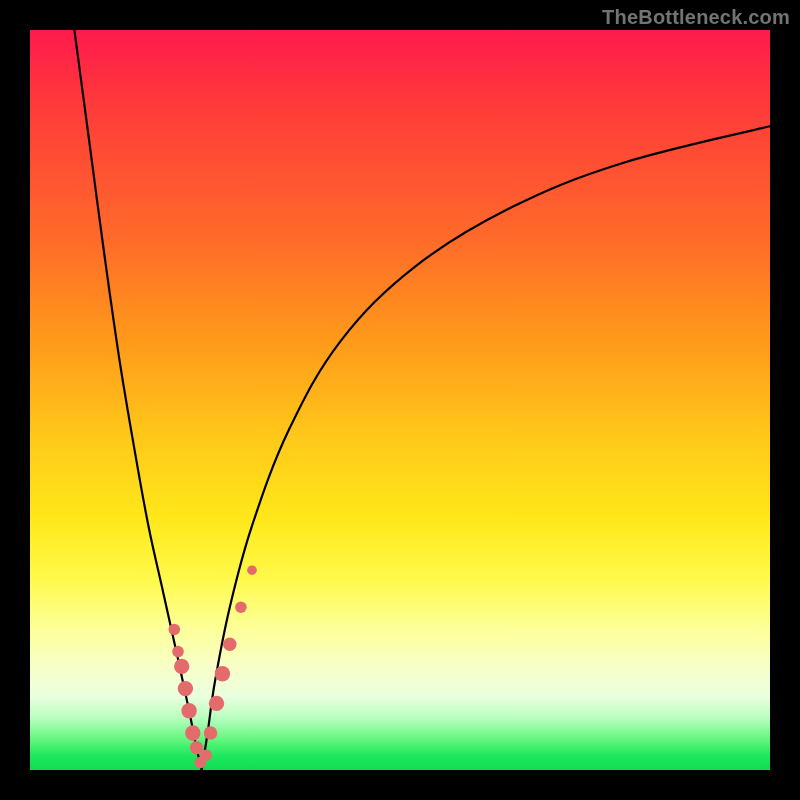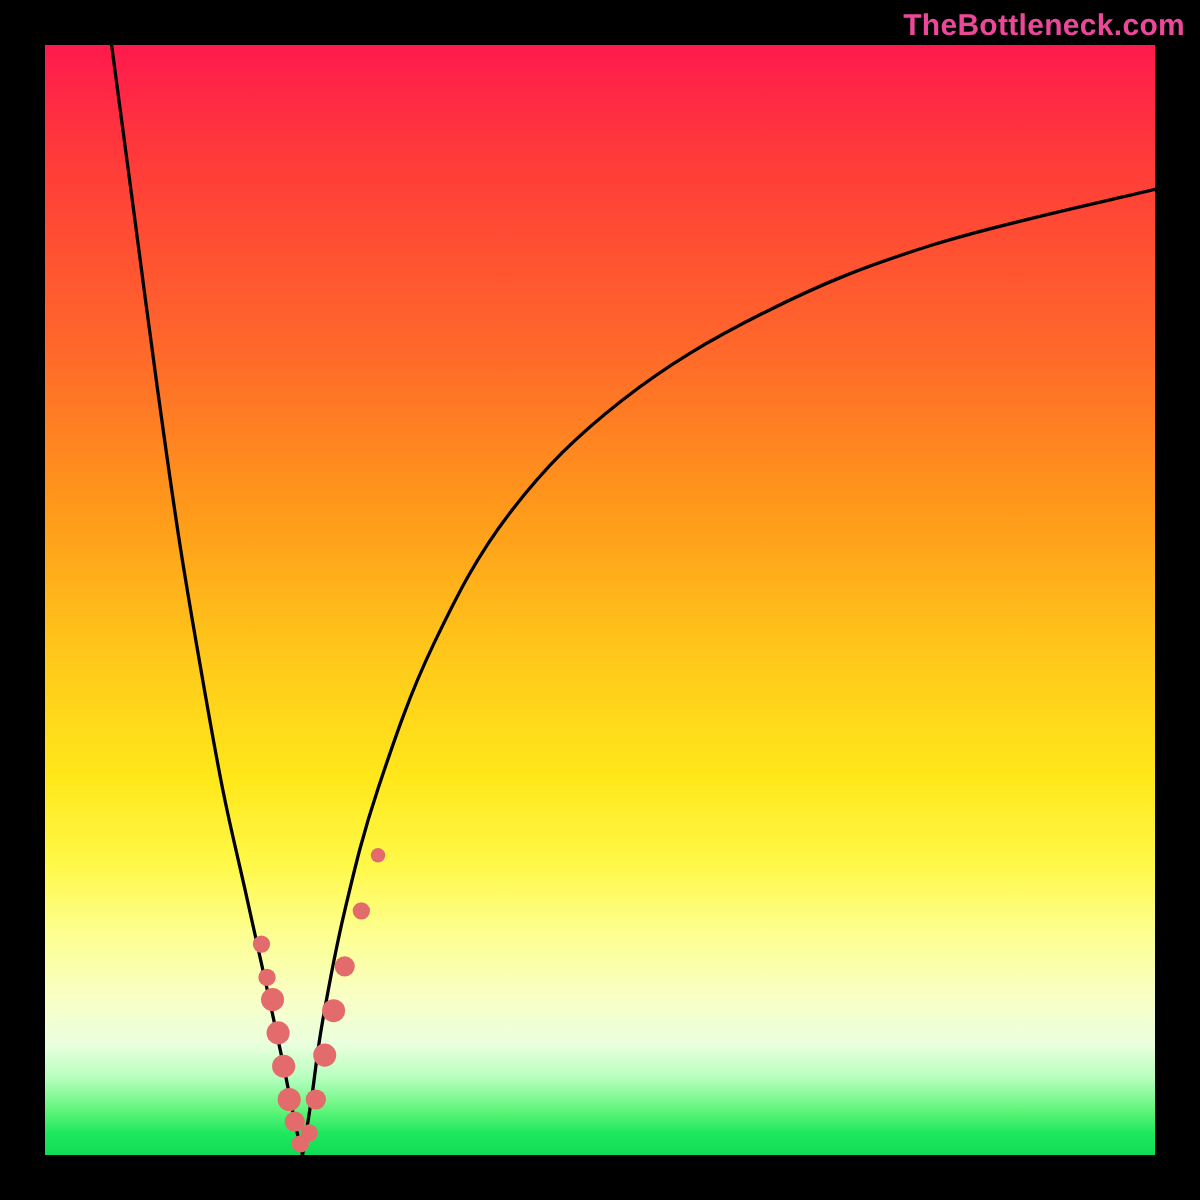--- a/index.html
+++ b/index.html
@@ -38,21 +38,21 @@
       #b8ffbf 93%,
       #60f57a 96%,
       #1fe85e 98%,
       #0fdc55 100%
     );
   }
   .attribution {
     position: absolute;
     top: 6px;
     right: 10px;
-    color: #ec4899;
+    color: #737373;
     font-size: 20px;
     font-weight: 600;
     letter-spacing: 0.2px;
     user-select: none;
   }
   svg.curves {
     position: absolute;
     left: 0;
     top: 0;
   }

